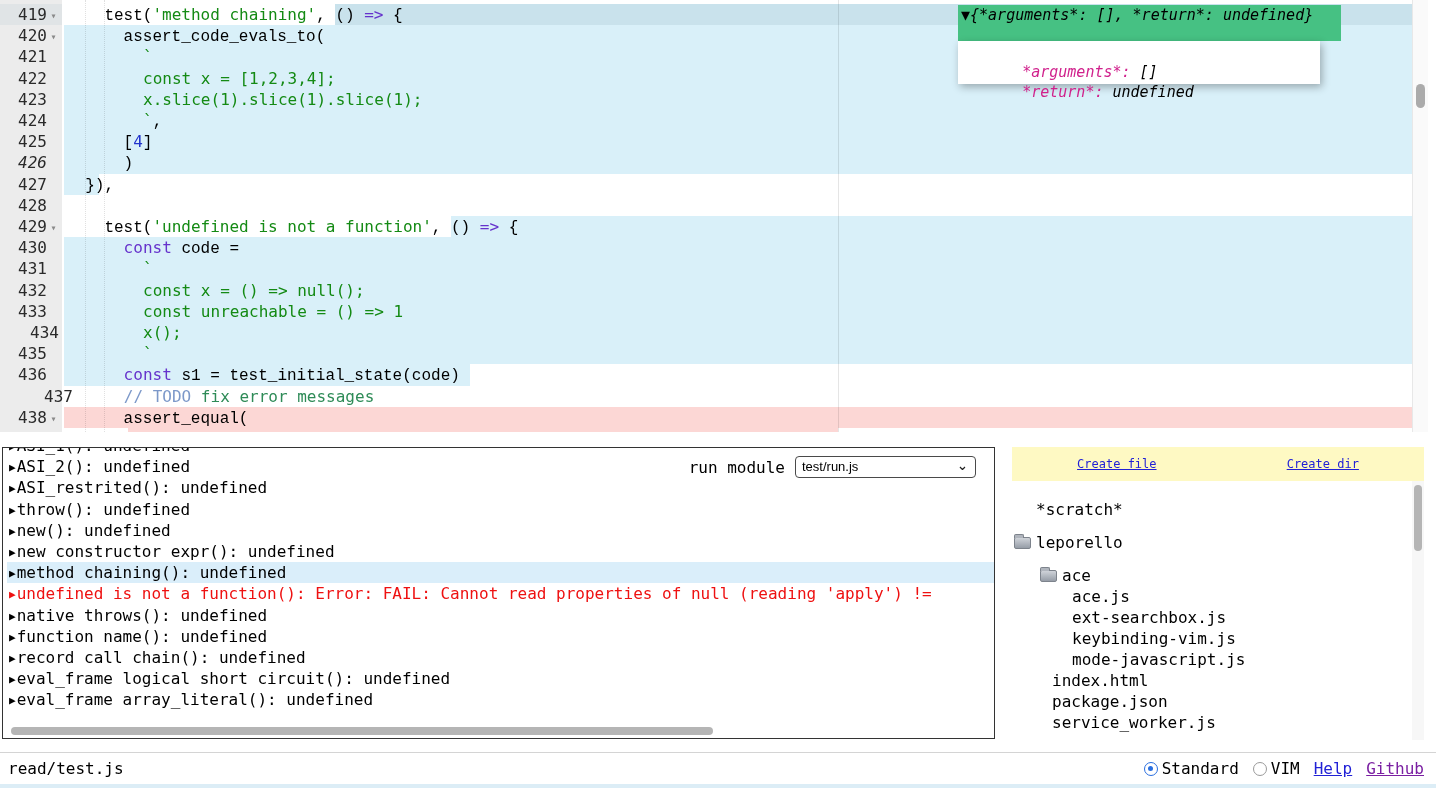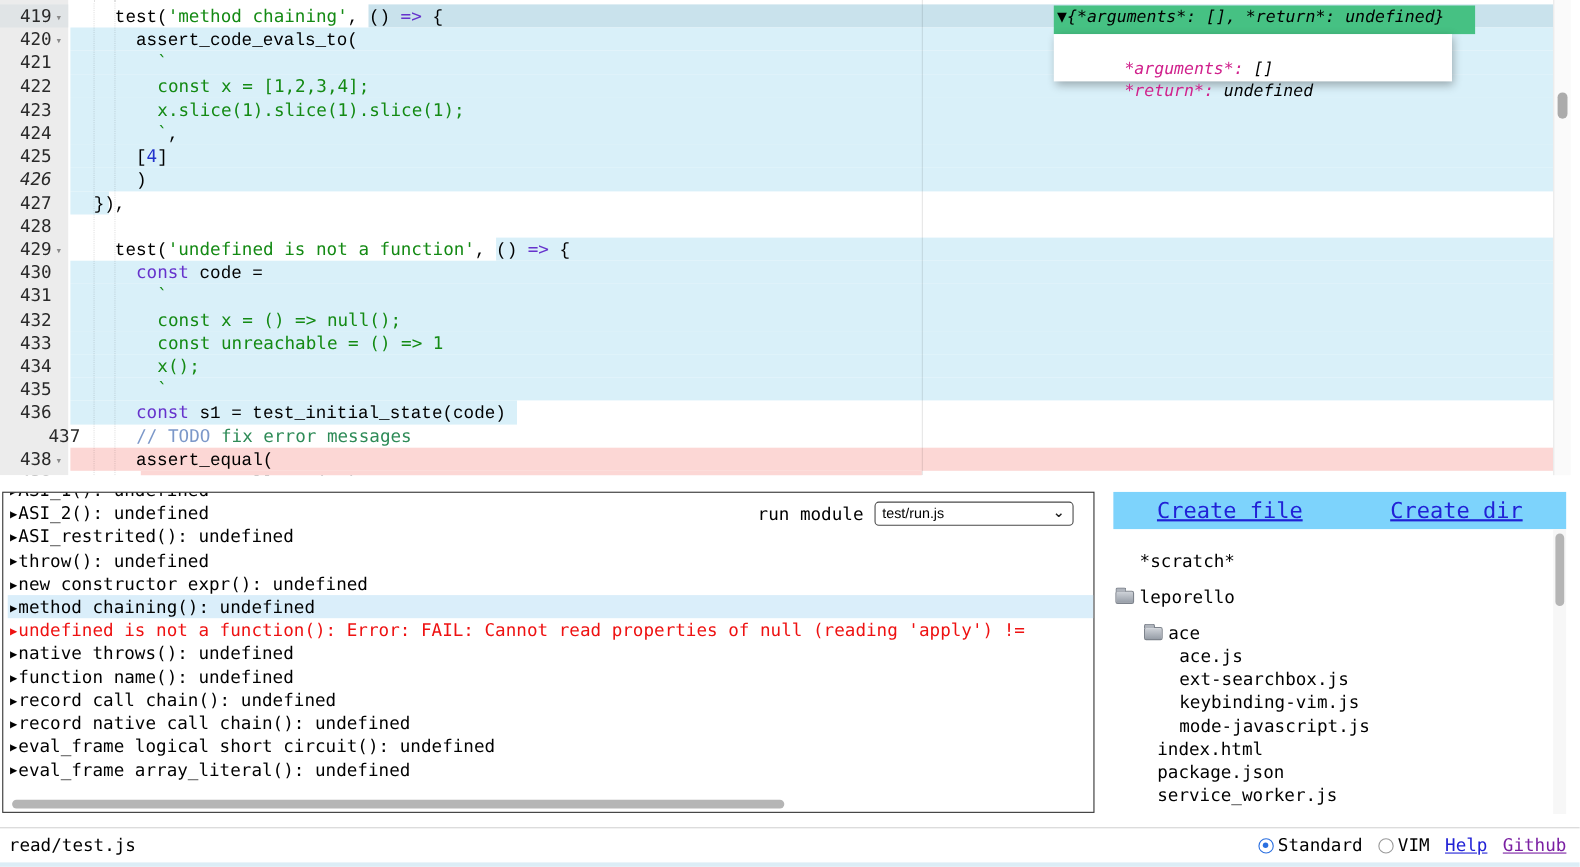--- a/index.html
+++ b/index.html
@@ -29,42 +29,42 @@
   .tk-num{color:var(--number);} .tk-cmt{color:var(--comment);} .tk-cmtk{color:var(--comment-todo);}
   #print-margin{position:absolute;top:0;width:1px;height:432px;background:rgba(0,0,0,.10);z-index:1;}
   .indent-guide{position:absolute;top:0;width:0;height:432px;border-left:1px dotted rgba(0,0,0,.12);z-index:1;}
 
   
   #ed-scroll{position:absolute;left:1412px;top:0;width:16px;height:432px;background:#fafafa;border-left:1px solid #e8e8e8;}
   #ed-thumb{position:absolute;left:3px;top:84px;width:9px;height:24px;background:#ababab;border-radius:5px;}
 
   
   #inspector{position:absolute;left:958px;top:5px;z-index:10;font-size:15px;font-style:italic;}
-  #tip-header{width:383px;height:26px;line-height:21px;background:var(--tip-green);white-space:pre;padding-left:3px;}
+  #tip-header{width:383px;height:36px;line-height:21px;background:var(--tip-green);white-space:pre;padding-left:3px;}
   #tip-body{width:362px;background:#fff;box-shadow:2px 3px 8px rgba(0,0,0,.30);padding:1px 0 2px 0;}
   .tip-row{height:20px;line-height:20px;padding-left:10px;white-space:pre;}
   .tip-key{color:var(--magenta);} .tip-val{color:#000;margin-left:9px;}
 
   
   #console{position:absolute;left:2px;top:447px;width:993px;height:292px;border:1px solid #333;background:#fff;overflow:hidden;}
   #console-entries{margin-top:-13px;padding-left:4px;}
   .log-row{height:21.2px;line-height:21.2px;white-space:pre;font-size:16px;padding-left:2px;}
   .log-row.selected{background:var(--console-hl);}
   .log-row.error{color:var(--error);}
   .log-arrow{font-size:11px;vertical-align:1px;margin-right:1px;}
   #run-module{position:absolute;top:8px;right:18px;display:flex;align-items:center;gap:10px;}
   #run-module-label{font-size:16px;}
   #run-module-select{position:relative;width:181px;height:22px;border:1px solid #4a4a4a;border-radius:4px;background:#fff;
       font-family:"Liberation Sans","DejaVu Sans",sans-serif;font-size:13px;line-height:20px;padding-left:6px;cursor:default;}
   #run-module-chevron{position:absolute;right:7px;top:-1px;font-size:13px;font-weight:bold;color:#222;}
   #console-hscroll{position:absolute;left:8px;bottom:3px;width:702px;height:8px;background:#b5b5b5;border-radius:4px;}
 
   
   #files{position:absolute;left:1012px;top:447px;width:412px;height:293px;overflow:hidden;background:#fff;}
-  #files-header{height:34px;background:#7dd3fc;display:flex;align-items:center;justify-content:space-around;font-size:20px;}
+  #files-header{height:34px;background:#fef9c3;display:flex;align-items:center;justify-content:space-around;font-size:12px;}
   #files-header a{color:var(--link);text-decoration:underline;cursor:pointer;}
   #tree{position:relative;padding-top:6px;}
   .tree-row{height:21px;line-height:21px;font-size:16px;white-space:pre;}
   .tree-row.spaced{margin-top:12px;}
   .folder-icon{display:inline-block;width:17px;height:12px;background:linear-gradient(#cfd3d9,#969da7);
       border:1px solid #7d838c;border-radius:2px;position:relative;vertical-align:-1px;margin-right:5px;}
   .folder-icon::before{content:"";position:absolute;left:-1px;top:-4px;width:8px;height:3px;background:#b0b5bd;
       border:1px solid #7d838c;border-bottom:none;border-radius:2px 2px 0 0;}
   #tree-scroll{position:absolute;right:0;top:34px;width:12px;height:259px;background:#f7f7f7;}
   #tree-thumb{position:absolute;left:2px;top:4px;width:8px;height:66px;background:#b5b5b5;border-radius:4px;}
@@ -96,21 +96,21 @@
       <div class="gut-row" data-name="gutter-line-number" style="top: 110px;"><span class="gut-num">424</span><span class="fold-arrow"></span></div>
       <div class="gut-row" data-name="gutter-line-number" style="top: 131.2px;"><span class="gut-num">425</span><span class="fold-arrow"></span></div>
       <div class="gut-row" data-name="gutter-line-number" style="top: 152.4px; font-style: italic;"><span class="gut-num">426</span><span class="fold-arrow"></span></div>
       <div class="gut-row" data-name="gutter-line-number" style="top: 173.6px;"><span class="gut-num">427</span><span class="fold-arrow"></span></div>
       <div class="gut-row" data-name="gutter-line-number" style="top: 194.8px;"><span class="gut-num">428</span><span class="fold-arrow"></span></div>
       <div class="gut-row" data-name="gutter-line-number" style="top: 216px;"><span class="gut-num">429</span><span class="fold-arrow">▾</span></div>
       <div class="gut-row" data-name="gutter-line-number" style="top: 237.2px;"><span class="gut-num">430</span><span class="fold-arrow"></span></div>
       <div class="gut-row" data-name="gutter-line-number" style="top: 258.4px;"><span class="gut-num">431</span><span class="fold-arrow"></span></div>
       <div class="gut-row" data-name="gutter-line-number" style="top: 279.6px;"><span class="gut-num">432</span><span class="fold-arrow"></span></div>
       <div class="gut-row" data-name="gutter-line-number" style="top: 300.8px;"><span class="gut-num">433</span><span class="fold-arrow"></span></div>
-      <div class="gut-row" data-name="gutter-line-number" style="top: 322px;"><span class="gut-num">434</span><span class="fold-arrow"></span></div>
+      <div class="gut-row" data-name="gutter-line-number" style="top: 322px; margin-left: 12px;"><span class="gut-num">434</span><span class="fold-arrow"></span></div>
       <div class="gut-row" data-name="gutter-line-number" style="top: 343.2px;"><span class="gut-num">435</span><span class="fold-arrow"></span></div>
       <div class="gut-row" data-name="gutter-line-number" style="top: 364.4px;"><span class="gut-num">436</span><span class="fold-arrow"></span></div>
       <div class="gut-row" data-name="gutter-line-number" style="top: 385.6px; padding-left: 26px;"><span class="gut-num">437</span><span class="fold-arrow"></span></div>
       <div class="gut-row" data-name="gutter-line-number" style="top: 406.8px;"><span class="gut-num">438</span><span class="fold-arrow">▾</span></div>
       <div class="gut-row" data-name="gutter-line-number" style="top: 428px;"><span class="gut-num">439</span><span class="fold-arrow"></span></div>
     </div>
   <div id="code-rows" data-name="code-rows">
       <div class="code-row" data-name="code-line" style="top: 4px;">
         <div class="code-hl hl-dark" data-name="execution-highlight" style="left: 335px; width: 1077px;"></div>
         <span class="code-text" data-name="code-line-text"><span class="tk-pl" data-name="code-token">    test(</span><span class="tk-str" data-name="code-token">'method chaining'</span><span class="tk-pl" data-name="code-token">, () </span><span class="tk-kw" data-name="code-token">=&gt;</span><span class="tk-pl" data-name="code-token"> {</span></span>
@@ -213,27 +213,27 @@
     </div>
   </div>
 </div>
 
 <div id="console" data-name="test-results-panel">
   <div id="console-entries" data-name="test-results-list">
       <div class="log-row" data-name="console-log-entry"><span class="log-arrow" data-name="expand-arrow-icon">▶</span>ASI_1(): undefined</div>
       <div class="log-row" data-name="console-log-entry"><span class="log-arrow" data-name="expand-arrow-icon">▶</span>ASI_2(): undefined</div>
       <div class="log-row" data-name="console-log-entry"><span class="log-arrow" data-name="expand-arrow-icon">▶</span>ASI_restrited(): undefined</div>
       <div class="log-row" data-name="console-log-entry"><span class="log-arrow" data-name="expand-arrow-icon">▶</span>throw(): undefined</div>
+      <div class="log-row" data-name="console-log-entry"><span class="log-arrow" data-name="expand-arrow-icon">▶</span>new(): undefined</div>
       <div class="log-row" data-name="console-log-entry"><span class="log-arrow" data-name="expand-arrow-icon">▶</span>new constructor expr(): undefined</div>
       <div class="log-row selected" data-name="console-log-entry"><span class="log-arrow" data-name="expand-arrow-icon">▶</span>method chaining(): undefined</div>
       <div class="log-row error" data-name="console-log-entry"><span class="log-arrow" data-name="expand-arrow-icon">▶</span>undefined is not a function(): Error: FAIL: Cannot read properties of null (reading 'apply') !=</div>
       <div class="log-row" data-name="console-log-entry"><span class="log-arrow" data-name="expand-arrow-icon">▶</span>native throws(): undefined</div>
       <div class="log-row" data-name="console-log-entry"><span class="log-arrow" data-name="expand-arrow-icon">▶</span>function name(): undefined</div>
       <div class="log-row" data-name="console-log-entry"><span class="log-arrow" data-name="expand-arrow-icon">▶</span>record call chain(): undefined</div>
-      <div class="log-row" data-name="console-log-entry"><span class="log-arrow" data-name="expand-arrow-icon">▶</span>record native call chain(): undefined</div>
       <div class="log-row" data-name="console-log-entry"><span class="log-arrow" data-name="expand-arrow-icon">▶</span>eval_frame logical short circuit(): undefined</div>
       <div class="log-row" data-name="console-log-entry"><span class="log-arrow" data-name="expand-arrow-icon">▶</span>eval_frame array_literal(): undefined</div>
     </div>
   <div id="run-module" data-name="run-module-control">
     <span id="run-module-label" data-name="run-module-label">run module</span>
     <div id="run-module-select" data-name="run-module-select">
       <span data-name="run-module-selected-value">test/run.js</span>
       <span id="run-module-chevron" data-name="chevron-down-icon">⌄</span>
     </div>
   </div>

